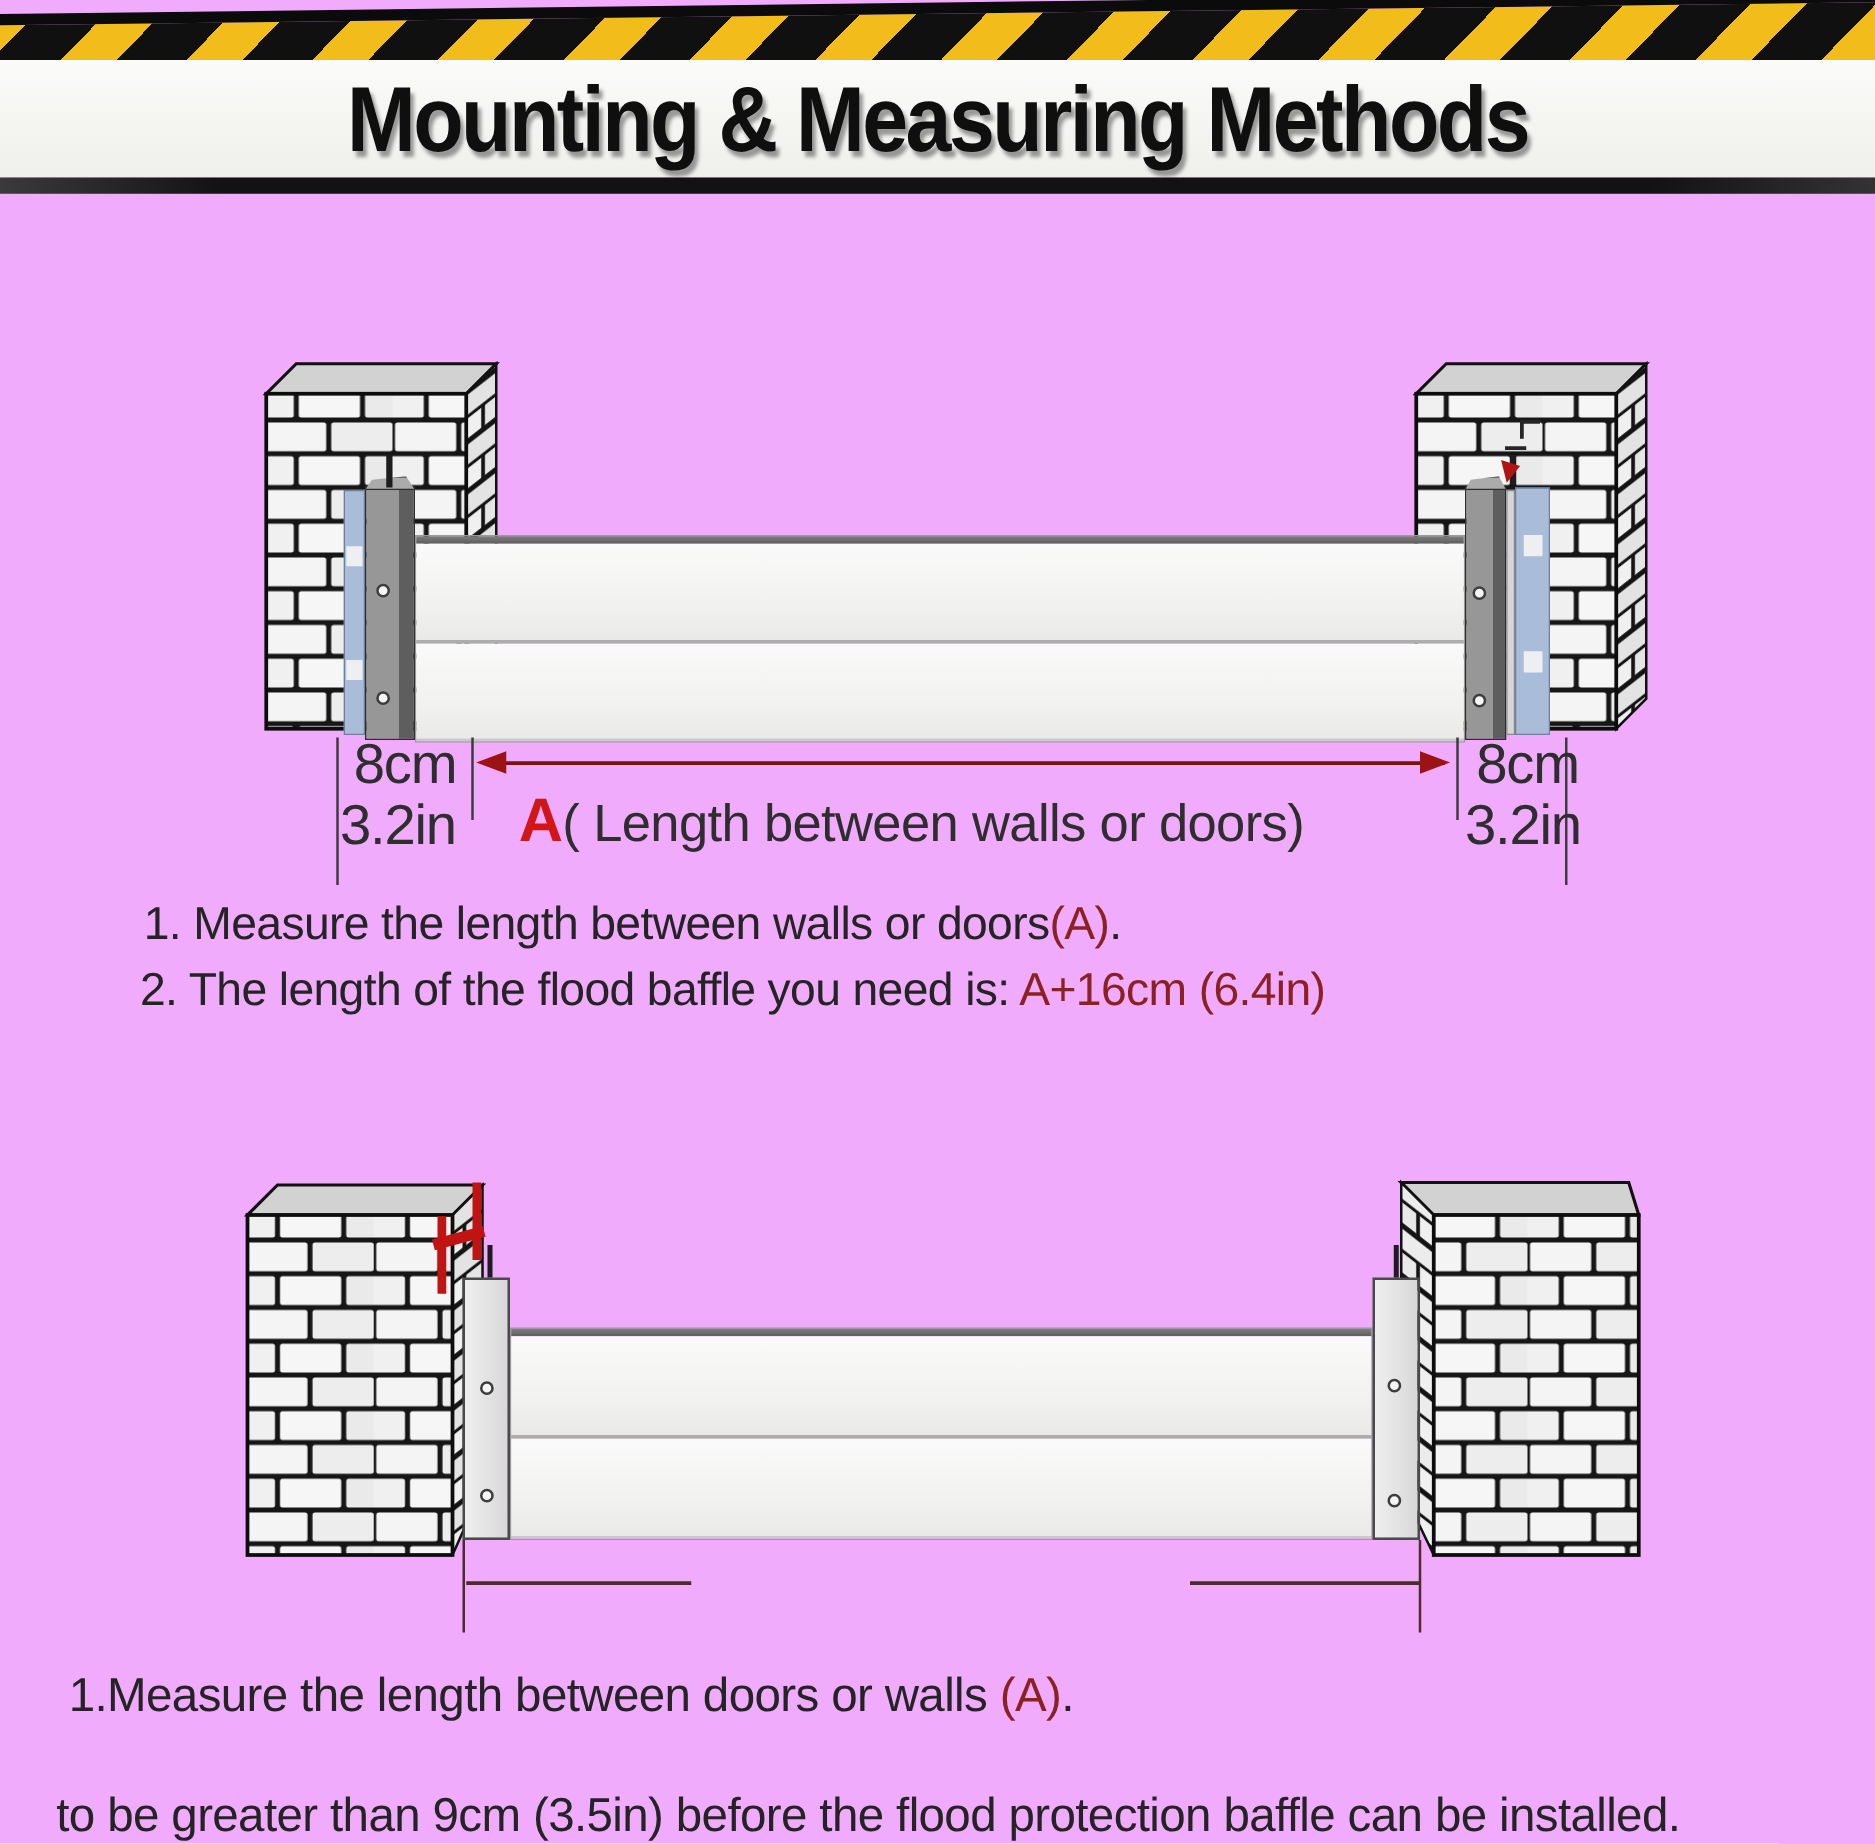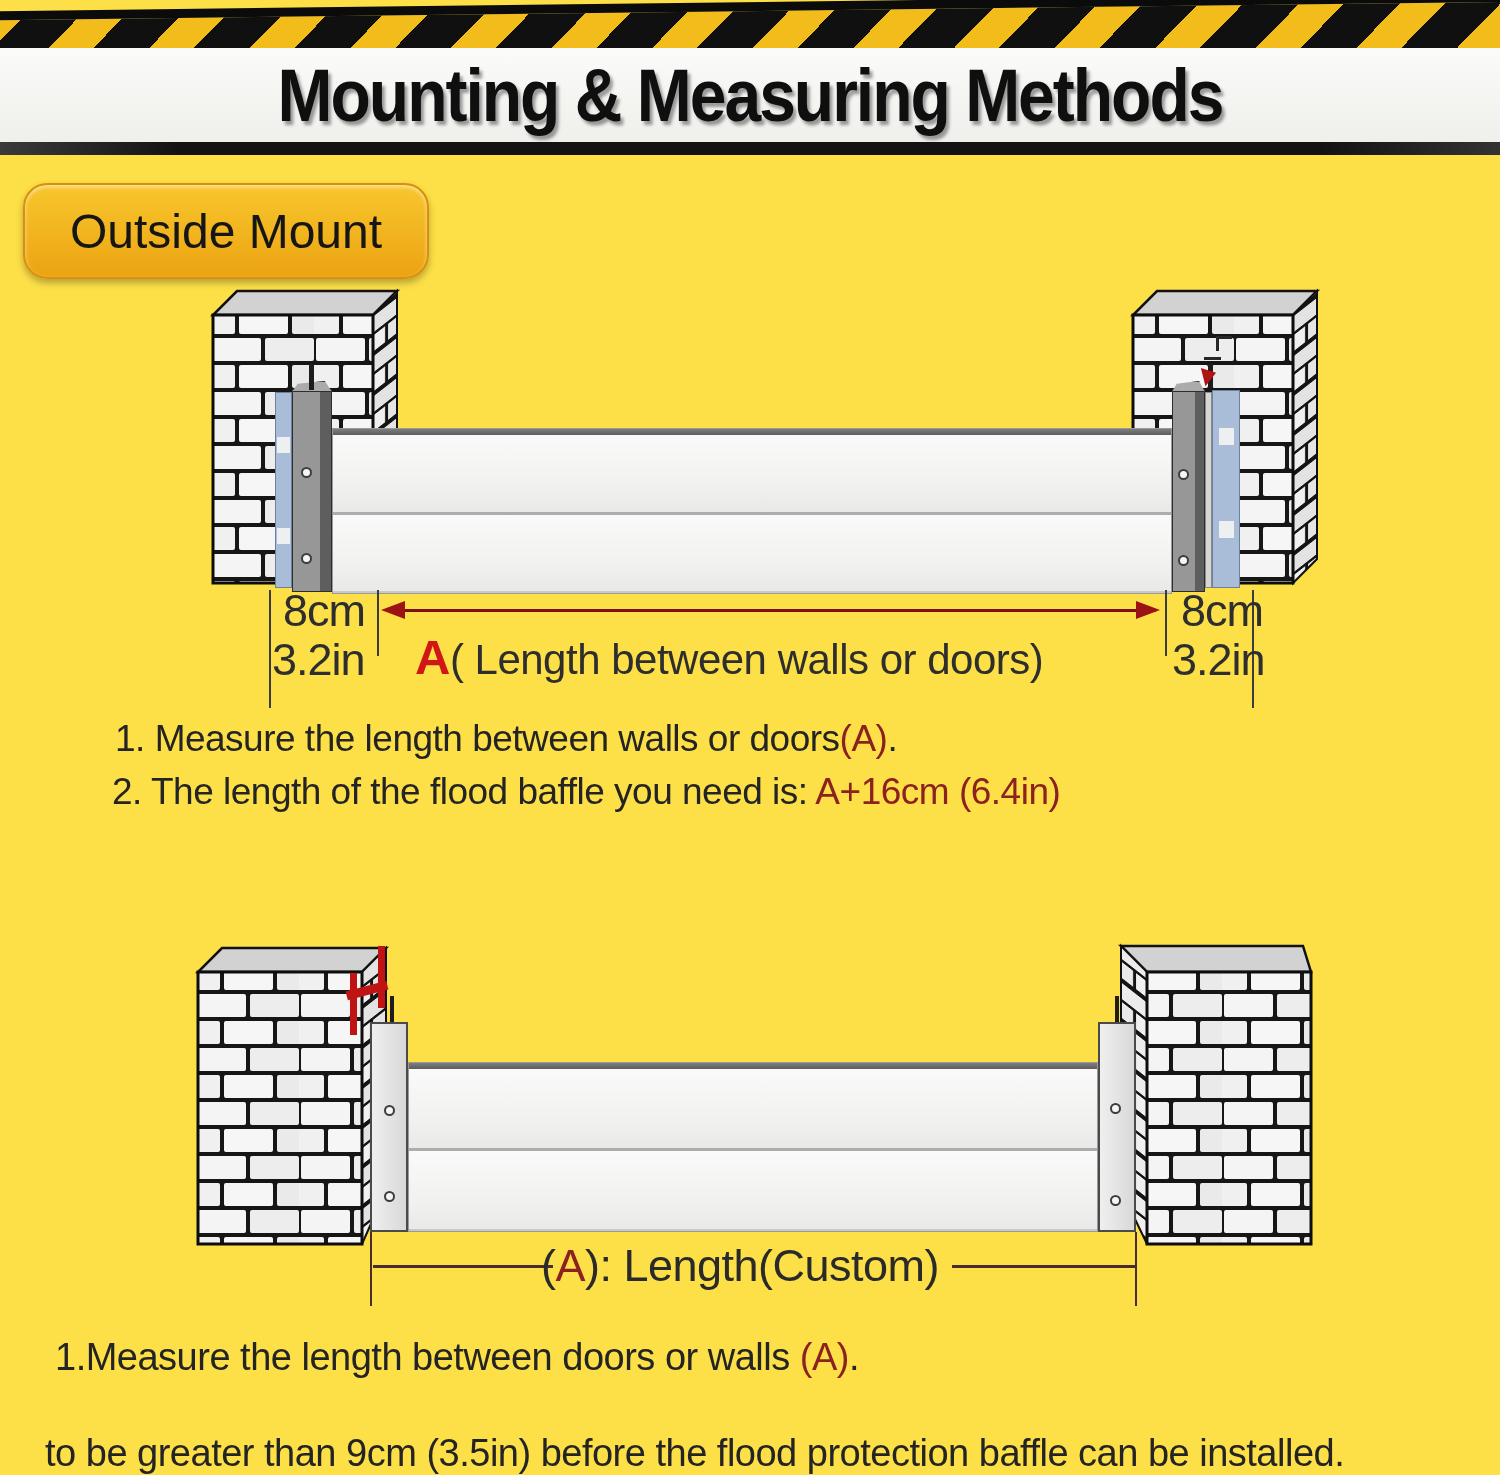--- a/index.html
+++ b/index.html
@@ -1,20 +1,20 @@
 <!DOCTYPE html>
 <html style="--tape-yellow: #f2bc1b; --tape-black: #101010; --badge-orange: #f3ae19; --red-accent: #c21616; --dark-red: #8b2121; --gasket-blue: #a9bdd9;"><head>
 <meta charset="utf-8">
 <style>
   :root{
     --tape-yellow:#f2bc1b; --tape-black:#101010; --badge-orange:#f3ae19;
     --red-accent:#c21616; --dark-red:#8b2121; --gasket-blue:#a9bdd9;
   }
   html,body{margin:0;padding:0;background:#ffffff;}
-  .page{position:relative;width:1500px;height:1475px;background:#fde047;overflow:hidden;
+  .page{position:relative;width:1500px;height:1475px;background:#f0abfc;overflow:hidden;
         font-family:"Liberation Sans","DejaVu Sans",sans-serif;color:#222;}
 
   
   .tape{position:absolute;left:-25px;top:2px;width:1560px;height:50px;
         transform:rotate(-0.7deg);
         background:repeating-linear-gradient(135deg,var(--tape-yellow) 0 32px,var(--tape-black) 32px 72px);
         border-top:9px solid #0b0b0b;}
   .banner{position:absolute;left:0;top:48px;width:1500px;height:94px;
           background:linear-gradient(180deg,#fbfbf9,#efefec);
           display:flex;align-items:center;justify-content:center;}
@@ -118,21 +118,20 @@
       </pattern>
     </defs>
   </svg>
 
   <div class="tape"></div>
   <div class="banner">
     <h1 class="title">Mounting &amp; Measuring Methods</h1>
   </div>
   <div class="rule"></div>
 
-  <div class="badge badge-outside">Outside Mount</div>
 
   <svg class="pillar" style="left:210px;top:282px" width="190" height="306">
     <polygon points="3,33 163,33 187,9 27,9" fill="#d2d2d2" stroke="#111" stroke-width="2.5"></polygon>
     <polygon points="163,33 187,9 187,277 163,301" fill="url(#brickSide)" stroke="#111" stroke-width="2"></polygon>
     <rect x="3" y="33" width="160" height="268" fill="url(#brick)" stroke="#0d0d0d" stroke-width="3"></rect>
   </svg>
 
   <svg class="pillar" style="left:1130px;top:282px" width="190" height="306">
     <polygon points="3,33 163,33 187,9 27,9" fill="#d2d2d2" stroke="#111" stroke-width="2.5"></polygon>
     <polygon points="163,33 187,9 187,277 163,301" fill="url(#brickSide)" stroke="#111" stroke-width="2"></polygon>
@@ -223,22 +222,19 @@
 
   <div class="redbar" style="left:350px;top:973px;width:7px;height:62px"></div>
   <div class="redbar" style="left:378px;top:946px;width:7px;height:62px"></div>
   <div class="redbar" style="left:346px;top:986px;width:42px;height:9px;transform:rotate(-15deg)"></div>
 
 
   <div class="tick red" style="left:370px;top:1232px;height:74px"></div>
   <div class="tick red" style="left:1135px;top:1232px;height:74px"></div>
   <div class="dim-line plain" style="left:373px;top:1265px;width:180px"></div>
   <div class="dim-line plain" style="left:952px;top:1265px;width:184px"></div>
-  <div class="len-label" style="left:520px;top:1240px;width:440px">
-    <span>(</span><span class="em-a">A</span><span>): Length(Custom)</span>
-  </div>
 
   <div class="step step-inside" style="left:55px;top:1336px">
     <span>1.Measure the length between doors or walls </span><span class="em">(A)</span><span>.</span>
   </div>
   <div class="step step-inside" style="left:45px;top:1432px">to be greater than 9cm (3.5in) before the flood protection baffle can be installed.</div>
 
 </div>
 
 </body></html>

